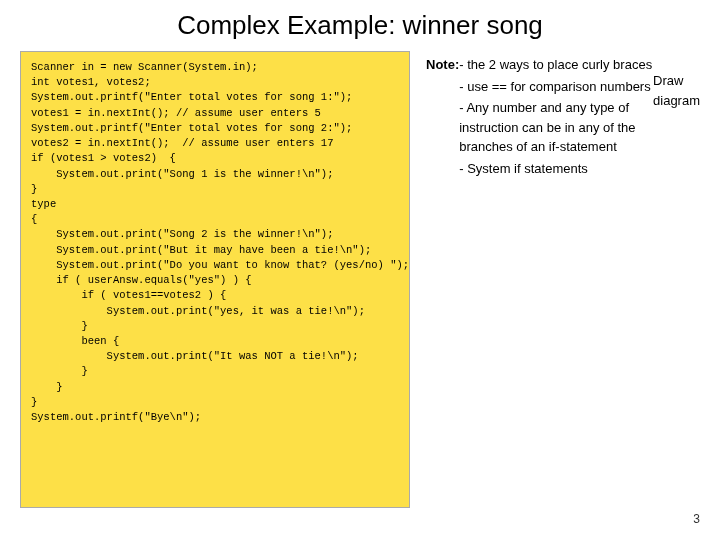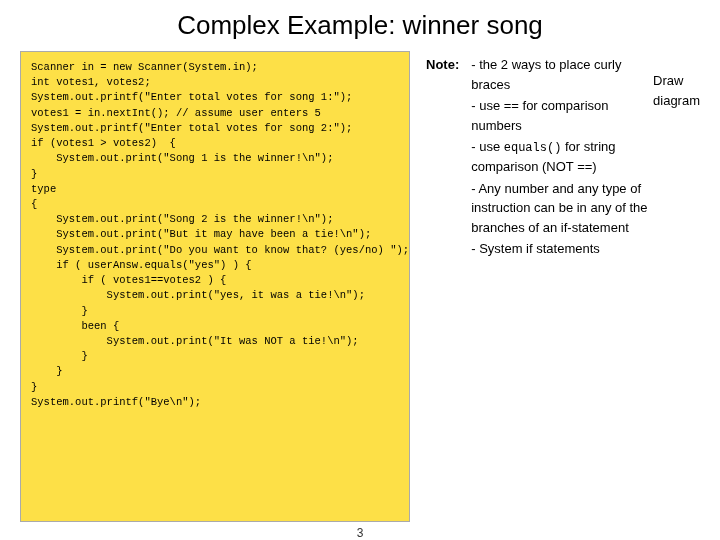--- a/index.html
+++ b/index.html
@@ -8,24 +8,23 @@
       width: 720px;
       height: 540px;
       background: #fff;
       font-family: Arial, sans-serif;
       overflow: hidden;
     }
 
     .page {
       width: 720px;
       height: 540px;
-      padding: 10px 20px 0 20px;
+      padding: 10px 20px 14px 20px;
       display: flex;
       flex-direction: column;
-      align-items: center;
     }
 
     .title {
       text-align: center;
       font-size: 26px;
       font-weight: normal;
       margin-bottom: 10px;
       color: #000;
     }
 
@@ -63,21 +62,20 @@
 
     .note-label {
       font-size: 13px;
       font-weight: bold;
       margin-bottom: 4px;
     }
 
     .note-item {
       margin-bottom: 2px;
       font-size: 13px;
-      margin-left: 12px;
     }
 
     .note-item code {
       font-family: 'Courier New', monospace;
       font-size: 12px;
     }
 
     .draw-diagram {
       margin-top: 16px;
       font-size: 13px;
@@ -98,20 +96,21 @@
   <h1 class="title">Complex Example: winner song</h1>
 
   <div class="content-row">
     <div class="code-panel">
 
     <div class="line">Scanner in = new Scanner(System.in);</div>
         <div class="line">int votes1, votes2;</div>
         <div class="line">System.out.printf("Enter total votes for song 1:");</div>
         <div class="line">votes1 = in.nextInt(); // assume user enters 5</div>
         <div class="line">System.out.printf("Enter total votes for song 2:");</div>
+        <div class="line">votes2 = in.nextInt();  // assume user enters 17</div>
         <div class="line"></div>
         <div class="line">if (votes1 &gt; votes2)  {</div>
         <div class="line">    System.out.print("Song 1 is the winner!\n");</div>
         <div class="line">}</div>
         <div class="line">type</div>
         <div class="line">{</div>
         <div class="line">    System.out.print("Song 2 is the winner!\n");</div>
         <div class="line">    System.out.print("But it may have been a tie!\n");</div>
         <div class="line">    System.out.print("Do you want to know that? (yes/no) ");</div>
         <div class="line">    if ( userAnsw.equals("yes") ) {</div>
@@ -125,21 +124,20 @@
         <div class="line">}</div>
         <div class="line">System.out.printf("Bye\n");</div>
       </div>
 
     <div class="notes-panel">
       <div class="note-label">Note:</div>
       <div>
 
       <div class="note-item">- the 2 ways to place curly braces</div>
           <div class="note-item">- use == for comparison numbers</div>
-          <div class="note-item">- use <code>equals()</code> for string comparison (NOT ==)</div>
           <div class="note-item">- Any number  and any type of instruction can be in any of the branches of an if-statement</div>
           <div class="note-item">- System if statements</div>
         </div>
       <div class="draw-diagram">Draw diagram</div>
     </div>
   </div>
 
   <div class="page-number">3</div>
 </div>
 

